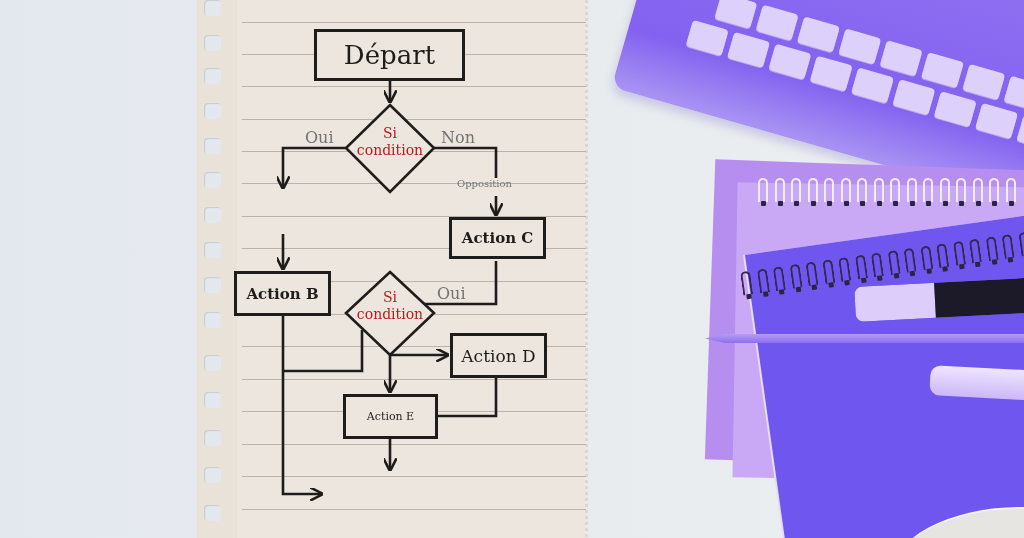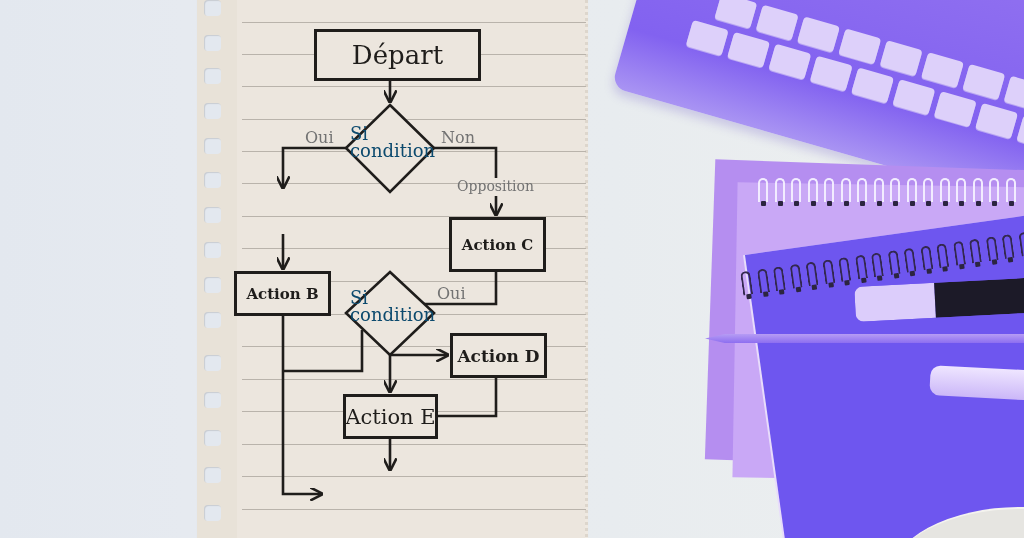--- a/index.html
+++ b/index.html
@@ -38,21 +38,21 @@
     .flow-svg { position: absolute; left: 0; top: 0; width: 1024px; height: 538px; pointer-events: none; }
     .node {
       position: absolute; box-sizing: border-box; border: 3px solid #1f1d1b;
       background: #ece6de; color: #1f1d1b;
       display: flex; align-items: center; justify-content: center;
       white-space: nowrap;
     }
     .node.bold { font-weight: bold; }
     .lbl { position: absolute; color: #737373; white-space: nowrap; }
     .dtext {
-      position: absolute; text-align: left; color: #0c4a6e; line-height: 17px; font-size: 18px;
+      position: absolute; text-align: center; color: #b91c1c; line-height: 17px; font-size: 14px;
     }
 
     
     .keyboard {
       position: absolute; left: 668px; top: -110px; width: 460px; height: 205px;
       background: linear-gradient(180deg, #8f6ff0 0%, #8262f0 70%, #a994f3 100%);
       border-radius: 14px; transform: rotate(16deg); transform-origin: 0 0;
       box-shadow: 0 6px 10px rgba(110,90,200,0.25);
     }
     .key {
@@ -176,52 +176,52 @@
       <line x1="390" y1="355" x2="448" y2="355" marker-end="url(#arr)"></line>
 
       <line x1="390" y1="355" x2="390" y2="392" marker-end="url(#arr)"></line>
 
       <polyline points="496,377 496,416 436,416"></polyline>
 
       <line x1="390" y1="438" x2="390" y2="470" marker-end="url(#arr)"></line>
     </g>
   </svg>
 
-  <div class="node" style="left:314px; top:29px; width:167px; height:52px; font-size:26px;">
+  <div class="node" style="left:314px; top:29px; width:151px; height:52px; font-size:26px;">
     <span>Départ</span>
   </div>
 
   <div class="dtext" style="left:350px; top:125px; width:80px;">
     <div>Si</div>
     <div>condition</div>
   </div>
   <span class="lbl" style="left:305px; top:128px; font-size:16px;">Oui</span>
   <span class="lbl" style="left:441px; top:128px; font-size:16px;">Non</span>
-  <span class="lbl" style="left:457px; top:178px; font-size:14px;">Opposition</span>
-
-
-  <div class="node bold" style="left:449px; top:217px; width:97px; height:55px; font-size:15px;">
+  <span class="lbl" style="left:457px; top:178px; font-size:10px;">Opposition</span>
+
+
+  <div class="node bold" style="left:449px; top:217px; width:97px; height:42px; font-size:15px;">
     <span>Action C</span>
   </div>
 
   <div class="node bold" style="left:234px; top:271px; width:97px; height:45px; font-size:15px;">
     <span>Action B</span>
   </div>
 
   <div class="dtext" style="left:350px; top:289px; width:80px;">
     <div>Si</div>
     <div>condition</div>
   </div>
   <span class="lbl" style="left:437px; top:284px; font-size:16px;">Oui</span>
 
-  <div class="node" style="left:450px; top:333px; width:97px; height:45px; font-size:17px;font-weight:bold;">
+  <div class="node" style="left:450px; top:333px; width:97px; height:45px; font-size:17px;">
     <span>Action D</span>
   </div>
 
-  <div class="node" style="left:343px; top:394px; width:95px; height:45px; font-size:21px;">
+  <div class="node" style="left:343px; top:394px; width:95px; height:45px; font-size:11px;">
     <span>Action E</span>
   </div>
 
 
   <div class="keyboard">
     <div class="key" style="left:60px; top:118px;"></div>
     <div class="key" style="left:103px; top:118px;"></div>
     <div class="key" style="left:146px; top:118px;"></div>
     <div class="key" style="left:189px; top:118px;"></div>
     <div class="key" style="left:232px; top:118px;"></div>

